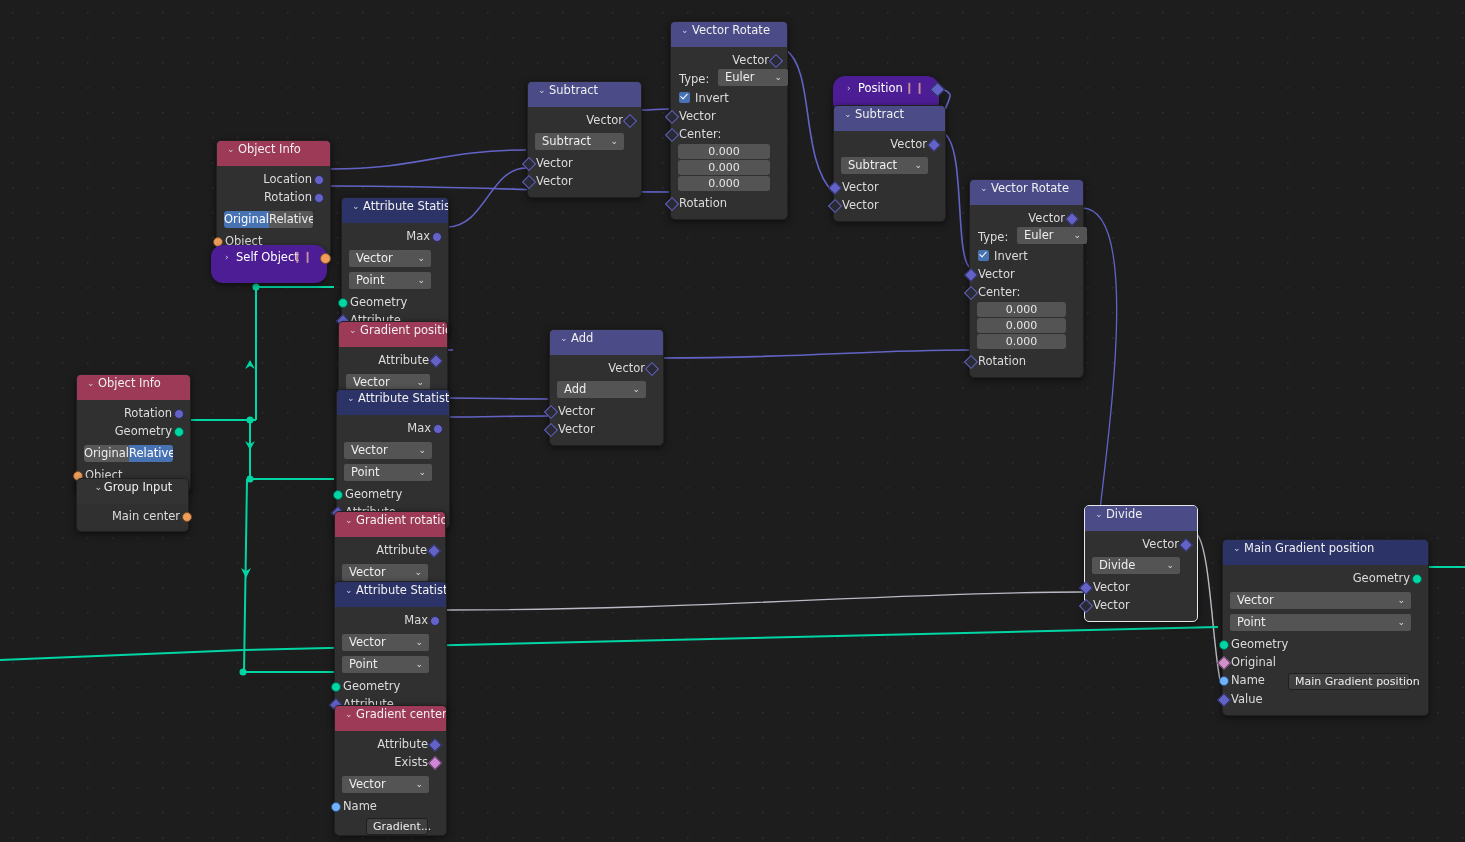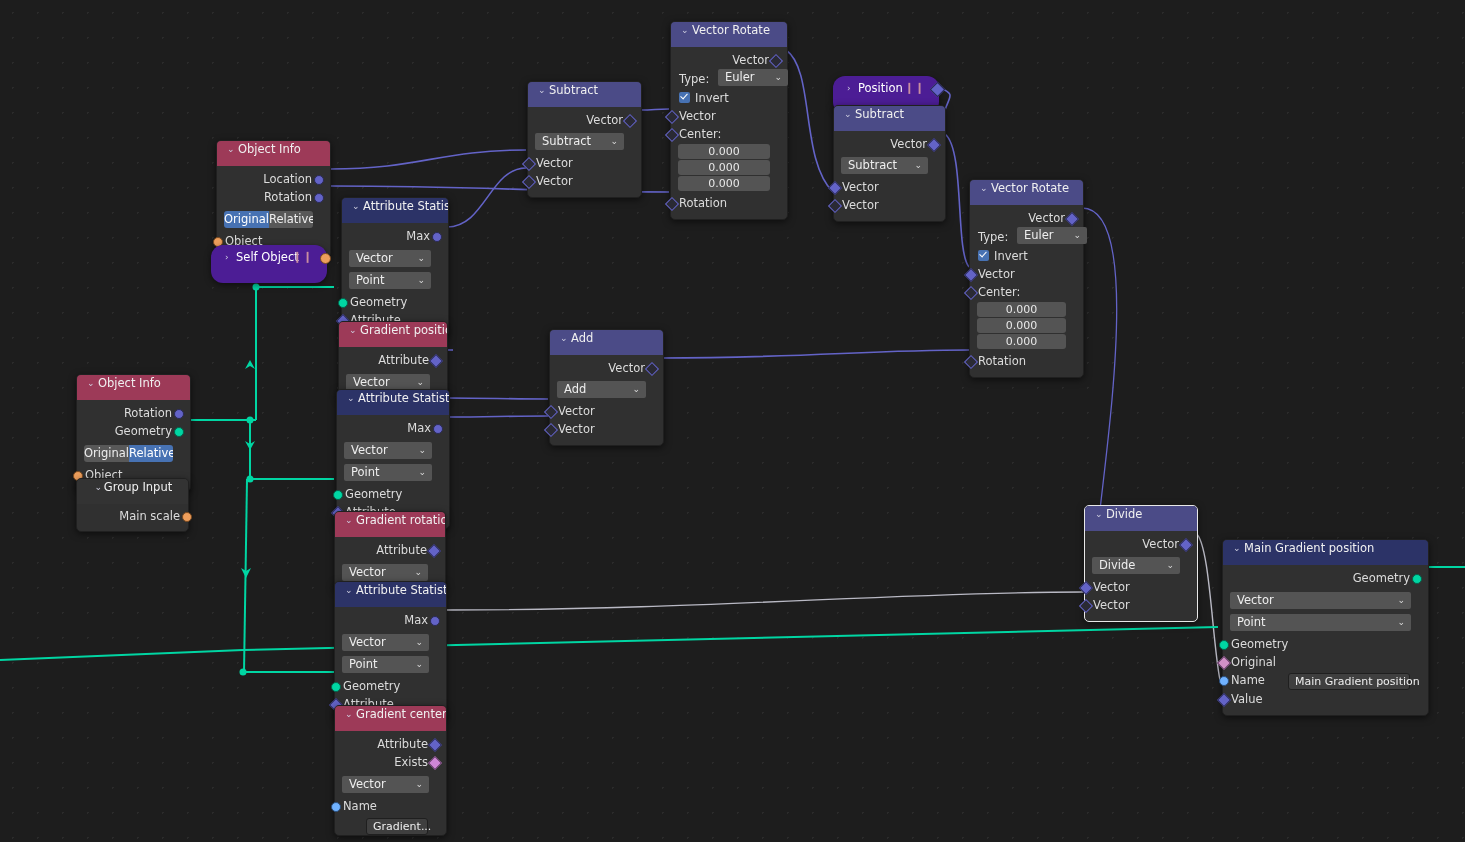--- a/index.html
+++ b/index.html
@@ -323,21 +323,21 @@
       </div>
     </div>
   </div>
 
   <div class="node" style="left:76px;top:478px;width:111px;">
     <div class="hdr dark">
       <span class="chev">⌄</span><span>Group Input</span>
     </div>
     <div class="body" style="padding:3px 0 6px 0;">
       <div class="row out">
-        <span class="lbl">Main scale</span>
+        <span class="lbl">Main center</span>
         <span class="sock r sk-circle s-obj"></span>
       </div>
     </div>
   </div>
 
   <div class="node" style="left:341px;top:197px;width:106px;">
     <div class="hdr navy">
       <span class="chev">⌄</span><span>Attribute Statistic</span>
     </div>
     <div class="body">

